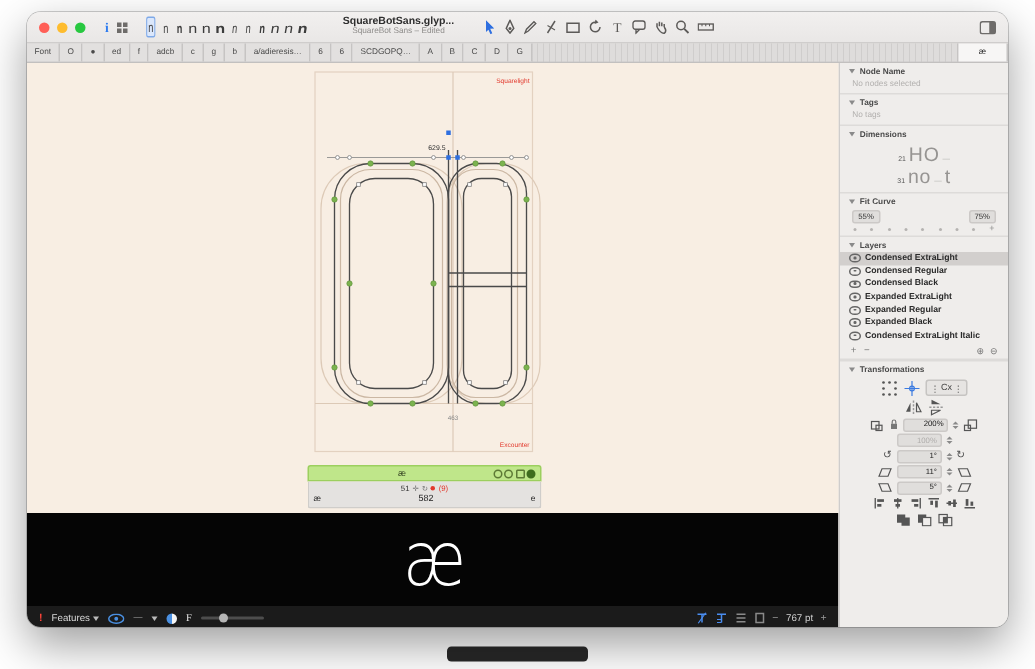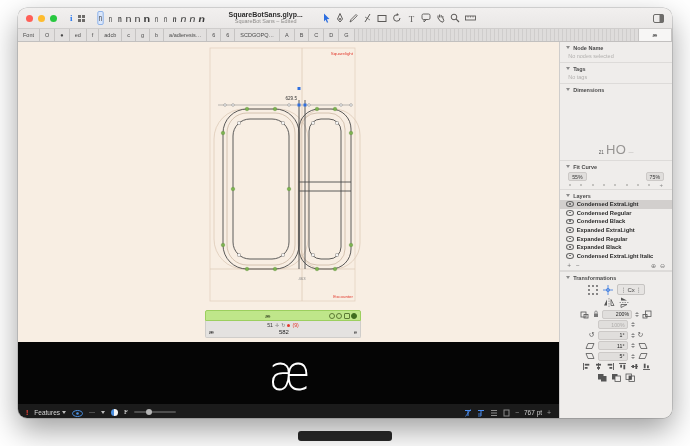--- a/index.html
+++ b/index.html
@@ -81,21 +81,21 @@
   .rclus{margin-left:auto;display:flex;align-items:center;gap:5px;}
   .zbtn{color:#9a9a9a;font-size:7px;}
   .zval{color:#cfcfcf;font-size:6.5px;}
   
   .sidebar{width:112px;background:#efedeb;border-left:1px solid #cfcdcc;font-size:5.5px;color:#3f3f3f;overflow:hidden;}
   .sh{display:flex;align-items:center;gap:3px;padding:2.5px 6px 1.5px;font-weight:bold;color:#4a4a4a;border-top:1px solid #dddbd9;}
   .sh:first-child{border-top:none;}
   .chev{width:0;height:0;border-left:2.5px solid transparent;border-right:2.5px solid transparent;border-top:3.5px solid #8a8a8a;display:inline-block;}
   .empty{color:#b2b0ae;padding:1px 8px 3px;}
   .dimwrap{padding:1px 6px 3px;text-align:center;}
-  .dimrow{display:flex;align-items:baseline;justify-content:center;gap:2px;color:#9a9898;margin-top:47px;}
+  .dimrow{display:flex;align-items:baseline;justify-content:center;gap:2px;color:#9a9898;}
   .dimnum{font-size:4.6px;color:#555;}
   .dimsample{font-size:13px;font-weight:300;letter-spacing:.5px;color:#969492;}
   .dimdash{font-size:5px;color:#b5b3b1;}
   .fitrow{display:flex;justify-content:space-between;padding:1px 8px;}
   .chip{background:#e0dedc;border:1px solid #ccc9c7;border-radius:2px;padding:.5px 3px;font-size:5.2px;color:#333;}
   .fitdots{display:flex;align-items:center;justify-content:space-between;padding:2px 9px 3px;}
   .fdot{width:2px;height:2px;background:#b5b3b1;border-radius:50%;}
   .fplus{color:#8a8a8a;font-size:6px;line-height:2px;}
   .layer{display:flex;align-items:center;gap:3px;height:8.6px;padding-left:6px;font-size:5.8px;font-weight:bold;color:#2b2b2b;}
   .layer.sel{background:#d2cfcd;}
@@ -399,20 +399,26 @@
         <div class="sh">
             <i class="chev"></i>
             <span>Dimensions</span>
           </div>
         <div class="dimwrap">
           <div class="dimrow">
             <span class="dimnum">21</span>
             <span class="dimsample">HO</span>
             <span class="dimdash">—</span>
           </div>
+          <div class="dimrow">
+            <span class="dimnum">31</span>
+            <span class="dimsample">no</span>
+            <span class="dimdash">—</span>
+            <span class="dimsample">t</span>
+          </div>
         </div>
 
         <div class="sh">
             <i class="chev"></i>
             <span>Fit Curve</span>
           </div>
         <div class="fitrow">
           <span class="chip">55%</span>
           <span class="chip">75%</span>
         </div>

